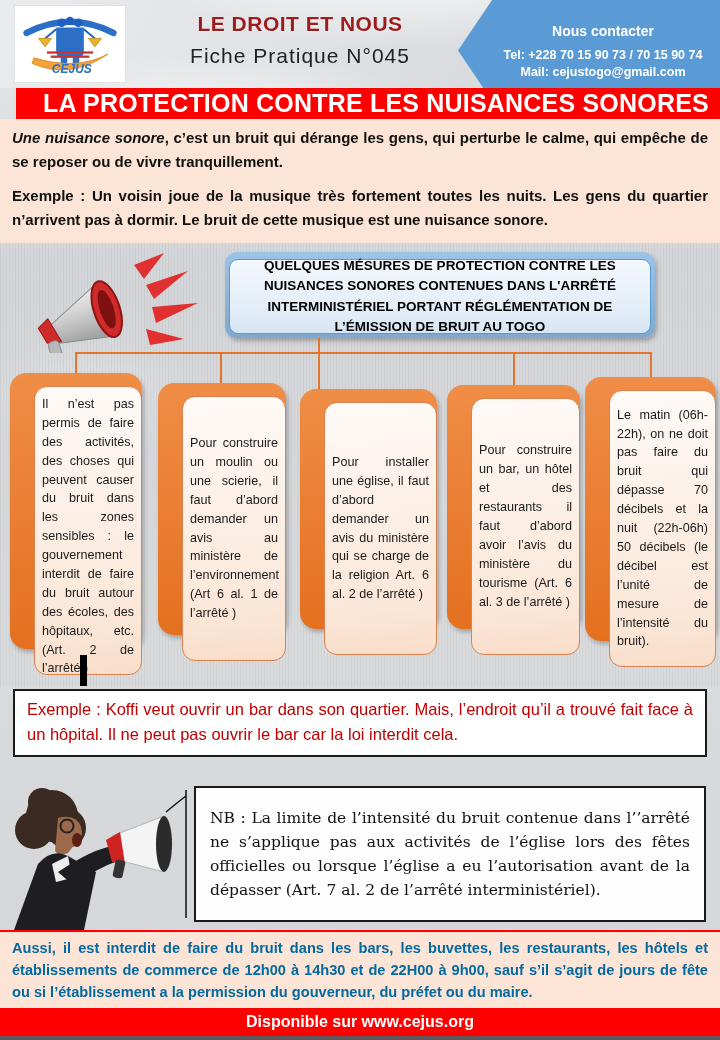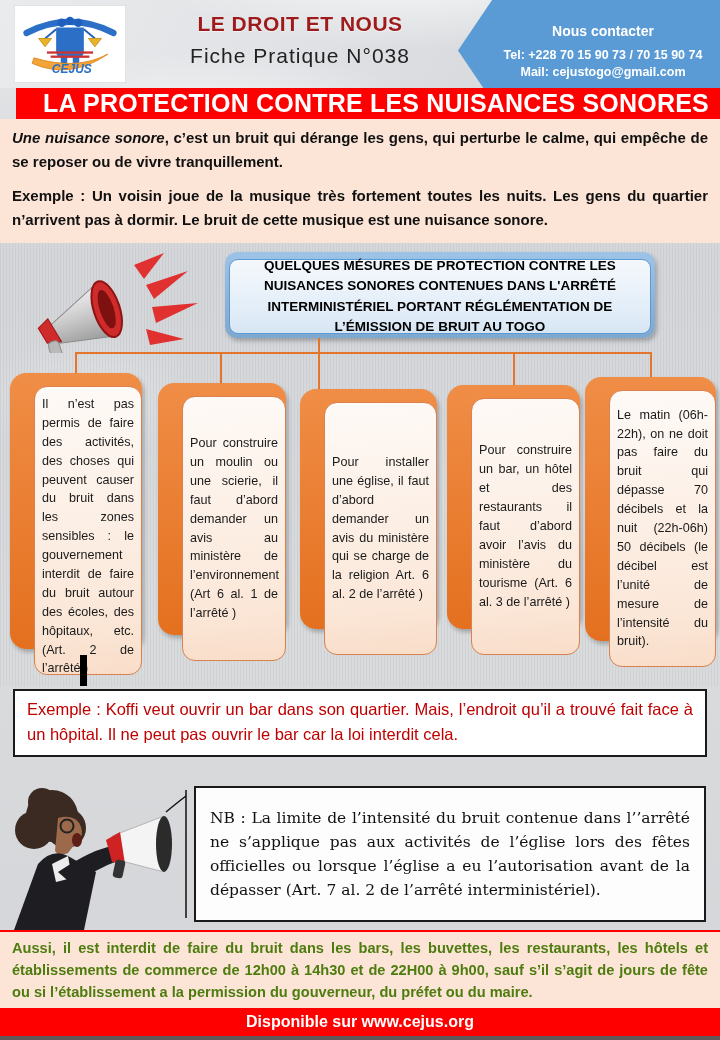--- a/index.html
+++ b/index.html
@@ -80,21 +80,21 @@
   .nb-section{position:absolute;left:0;top:784px;width:720px;height:146px;text-decoration:underline;}
   .nb-box{position:absolute;left:194px;right:14px;top:2px;bottom:8px;background:#fdfdfe;
           border:2px solid #1a1a1a;padding:8px 14px;display:flex;align-items:center;}
   .nb-box p{margin:0;font-family:"DejaVu Serif","Liberation Serif",serif;color:#111;
             font-size:15.5px;line-height:1.55;text-align:justify;}
   .nb-callout{position:absolute;left:0;top:0;width:194px;height:146px;}
 
   
   .closing{position:absolute;left:0;top:930px;width:720px;height:78px;background:#fce4d6;
            border-top:2px solid #fe0000;padding:6px 12px 0 12px;}
-  .closing p{margin:0;color:#4d7c0f;font-size:14.6px;font-weight:700;line-height:1.5;text-align:justify;}
+  .closing p{margin:0;color:#0369a1;font-size:14.6px;font-weight:700;line-height:1.5;text-align:justify;}
 
   
   .footer{position:absolute;left:0;top:1008px;width:720px;height:28px;background:#fe0000;
           display:flex;align-items:center;justify-content:center;}
   .footer span{color:#fff;font-size:16px;font-weight:800;}
   .bottom-strip{position:absolute;left:0;top:1036px;width:720px;height:4px;background:#62575a;}
 </style>
 </head>
 <body>
 
@@ -115,21 +115,21 @@
         <path d="M21 33 h14 l-7 9 z" fill="#e8b32a" stroke="#c6931a"></path>
         <path d="M75 33 h14 l-7 9 z" fill="#e8b32a" stroke="#c6931a"></path>
         <rect x="30" y="47" width="50" height="2.5" fill="#cc3333"></rect>
         <rect x="34" y="51.5" width="42" height="2.5" fill="#cc3333"></rect>
         <path d="M14 60 Q55 78 96 50 Q62 68 16 54 z" fill="#f2a43a" stroke="#df8a1f"></path>
         <text x="57" y="70" text-anchor="middle" font-size="13" font-weight="bold" font-style="italic" fill="#2b6fc7" font-family="Liberation Sans, sans-serif">CEJUS</text>
       </svg>
     </div>
     <div class="title-wrap">
       <div class="main-title">LE DROIT ET NOUS</div>
-      <div class="sub-title">Fiche Pratique N°038</div>
+      <div class="sub-title">Fiche Pratique N°045</div>
     </div>
     <div class="contact">
       <div class="c1">Nous contacter</div>
       <div class="c2">Tel: +228 70 15 90 73 / 70 15 90 74</div>
       <div class="c3">Mail: cejustogo@gmail.com</div>
     </div>
   </div>
 
   <div class="banner">
     <span>LA PROTECTION CONTRE LES NUISANCES SONORES</span>

